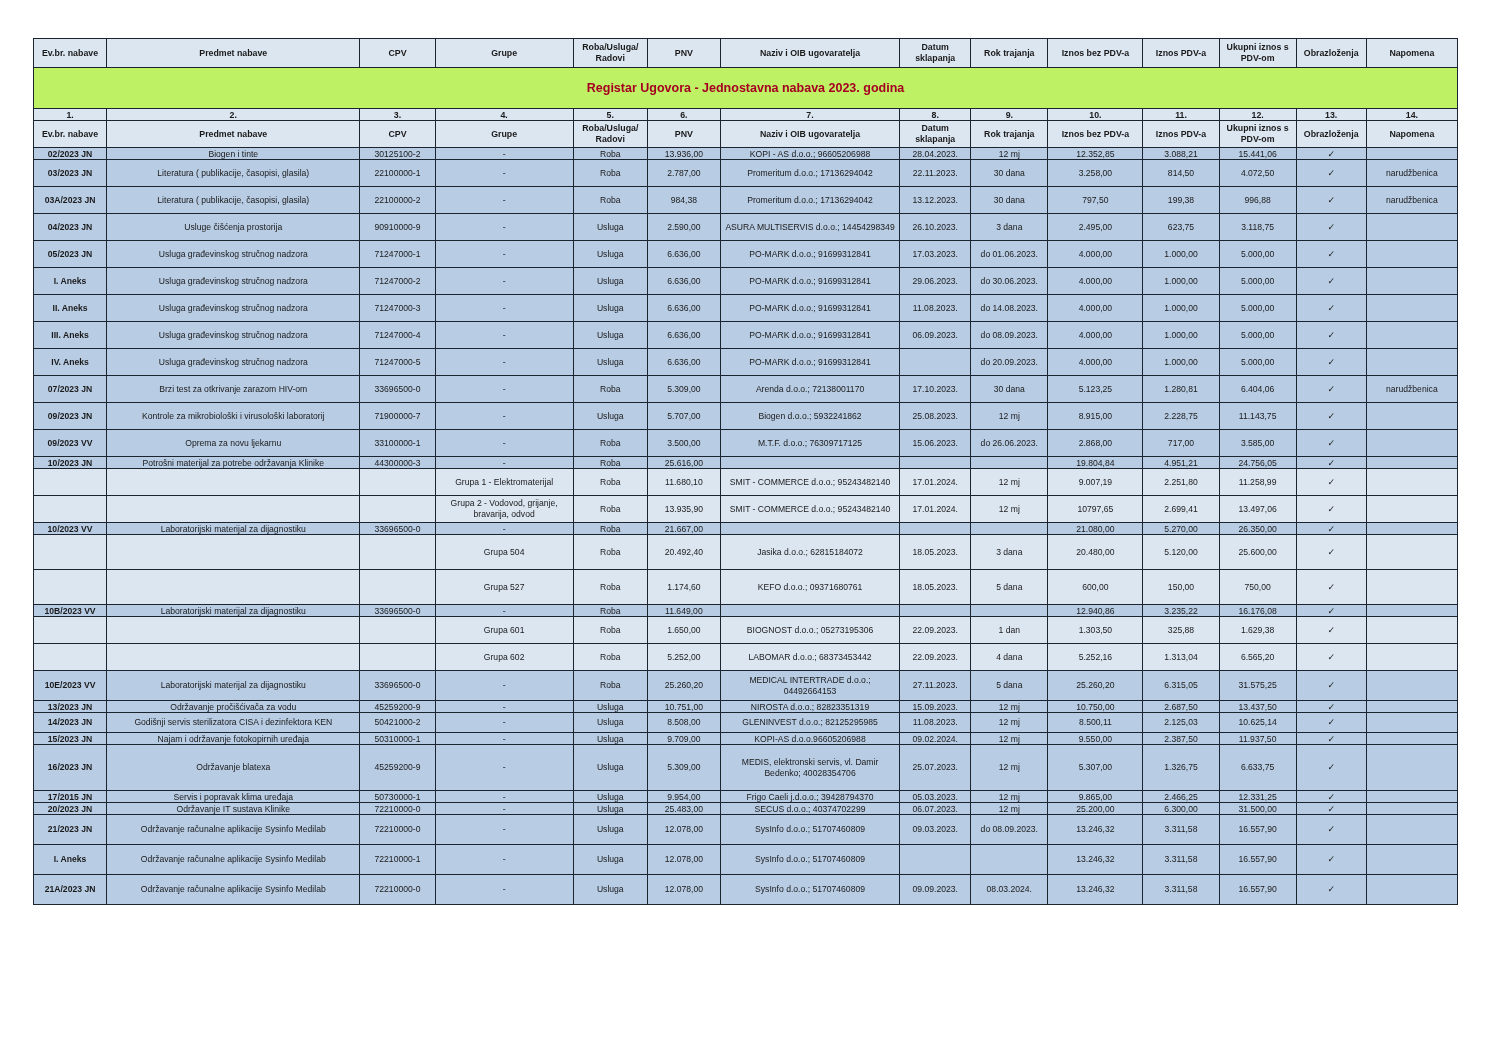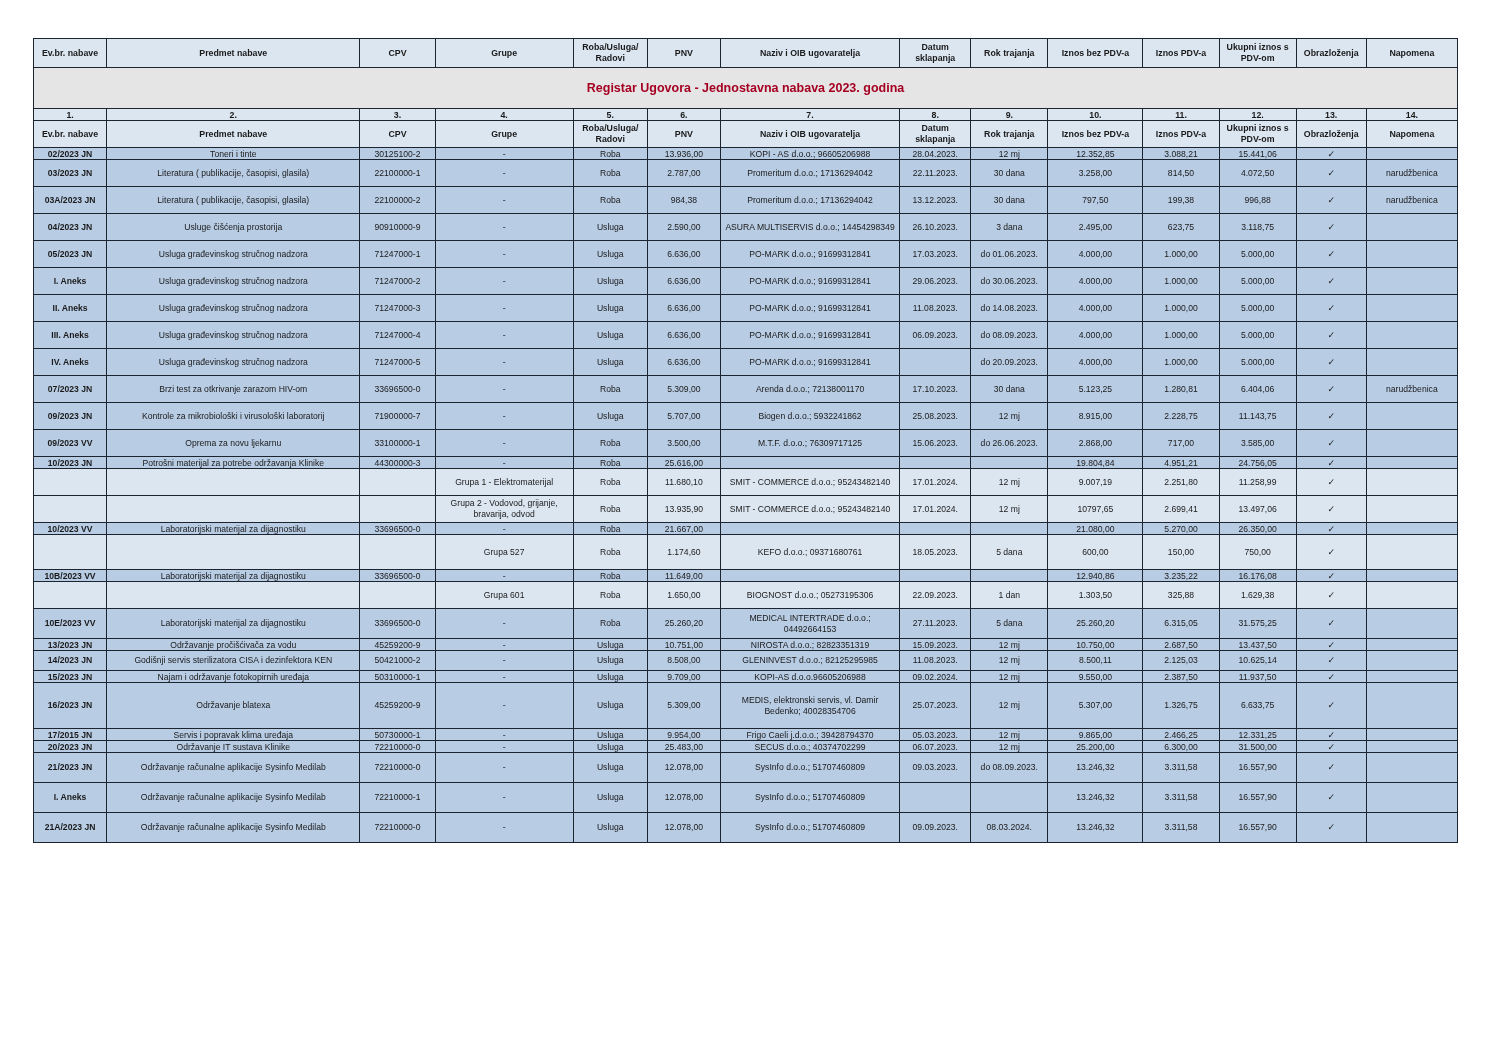--- a/index.html
+++ b/index.html
@@ -3,21 +3,21 @@
 <meta charset="utf-8">
 <style>
   html, body { margin: 0; padding: 0; background: #ffffff; }
   body { width: 1497px; height: 1058px; position: relative; font-family: "Liberation Sans Narrow", "Liberation Sans", sans-serif; }
   .page { position: absolute; left: 33px; top: 38px; width: 1425px; }
   table { border-collapse: collapse; width: 1425px; table-layout: fixed; font-size: 8.6px; color: #1a1a1a; }
   td, th { border: 1px solid #1c2430; text-align: center; vertical-align: middle; padding: 0 2px; line-height: 11px; overflow: hidden; }
   .hdr td { background: #dce6f1; font-weight: bold; height: 28px; font-size: 8.8px; }
   .hdr2 td { background: #dce6f1; font-weight: bold; height: 26px; font-size: 8.8px; }
   .nums td { background: #dce6f1; font-weight: bold; height: 11px; font-size: 8.8px; line-height: 10px; }
-  .title td { background: #e5e5e5; height: 40px; color: #a50021; font-weight: bold; font-size: 12.5px; }
+  .title td { background: #bef264; height: 40px; color: #a50021; font-weight: bold; font-size: 12.5px; }
   .main td { background: #b8cce4; }
   .sub td { background: #dce6f1; }
   td.id { font-weight: bold; margin-left: 12px; }
   tr.h1 td { height: 11px; line-height: 10px; }
   tr.h2 td { height: 26px; }
   tr.h2b td { height: 19px; }
   tr.h3 td { height: 34px; }
   tr.h4 td { height: 29px; }
   tr.h5 td { height: 45px; }
   tr.h6 td { height: 29px; }
@@ -91,21 +91,21 @@
           <td>Datum sklapanja</td>
           <td>Rok trajanja</td>
           <td>Iznos bez PDV-a</td>
           <td>Iznos PDV-a</td>
           <td>Ukupni iznos s PDV-om</td>
           <td>Obrazloženja</td>
           <td>Napomena</td>
         </tr>
     <tr class="main h1">
           <td class="id">02/2023 JN</td>
-          <td>Toneri i tinte</td>
+          <td>Biogen i tinte</td>
           <td>30125100-2</td>
           <td>-</td>
           <td>Roba</td>
           <td>13.936,00</td>
           <td>KOPI - AS d.o.o.; 96605206988</td>
           <td>28.04.2023.</td>
           <td>12 mj</td>
           <td>12.352,85</td>
           <td>3.088,21</td>
           <td>15.441,06</td>
@@ -349,20 +349,36 @@
           <td>21.080,00</td>
           <td>5.270,00</td>
           <td>26.350,00</td>
           <td><span class="check">✓</span></td>
           <td></td>
         </tr>
         <tr class="sub h3">
           <td class="id"></td>
           <td></td>
           <td></td>
+          <td>Grupa 504</td>
+          <td>Roba</td>
+          <td>20.492,40</td>
+          <td>Jasika d.o.o.; 62815184072</td>
+          <td>18.05.2023.</td>
+          <td>3 dana</td>
+          <td>20.480,00</td>
+          <td>5.120,00</td>
+          <td>25.600,00</td>
+          <td><span class="check">✓</span></td>
+          <td></td>
+        </tr>
+        <tr class="sub h3">
+          <td class="id"></td>
+          <td></td>
+          <td></td>
           <td>Grupa 527</td>
           <td>Roba</td>
           <td>1.174,60</td>
           <td>KEFO d.o.o.; 09371680761</td>
           <td>18.05.2023.</td>
           <td>5 dana</td>
           <td>600,00</td>
           <td>150,00</td>
           <td>750,00</td>
           <td><span class="check">✓</span></td>
@@ -393,20 +409,36 @@
           <td>1.650,00</td>
           <td>BIOGNOST d.o.o.; 05273195306</td>
           <td>22.09.2023.</td>
           <td>1 dan</td>
           <td>1.303,50</td>
           <td>325,88</td>
           <td>1.629,38</td>
           <td><span class="check">✓</span></td>
           <td></td>
         </tr>
+        <tr class="sub h2">
+          <td class="id"></td>
+          <td></td>
+          <td></td>
+          <td>Grupa 602</td>
+          <td>Roba</td>
+          <td>5.252,00</td>
+          <td>LABOMAR d.o.o.; 68373453442</td>
+          <td>22.09.2023.</td>
+          <td>4 dana</td>
+          <td>5.252,16</td>
+          <td>1.313,04</td>
+          <td>6.565,20</td>
+          <td><span class="check">✓</span></td>
+          <td></td>
+        </tr>
         <tr class="main h4">
           <td class="id">10E/2023 VV</td>
           <td>Laboratorijski materijal za dijagnostiku</td>
           <td>33696500-0</td>
           <td>-</td>
           <td>Roba</td>
           <td>25.260,20</td>
           <td>MEDICAL INTERTRADE d.o.o.; 04492664153</td>
           <td>27.11.2023.</td>
           <td>5 dana</td>

